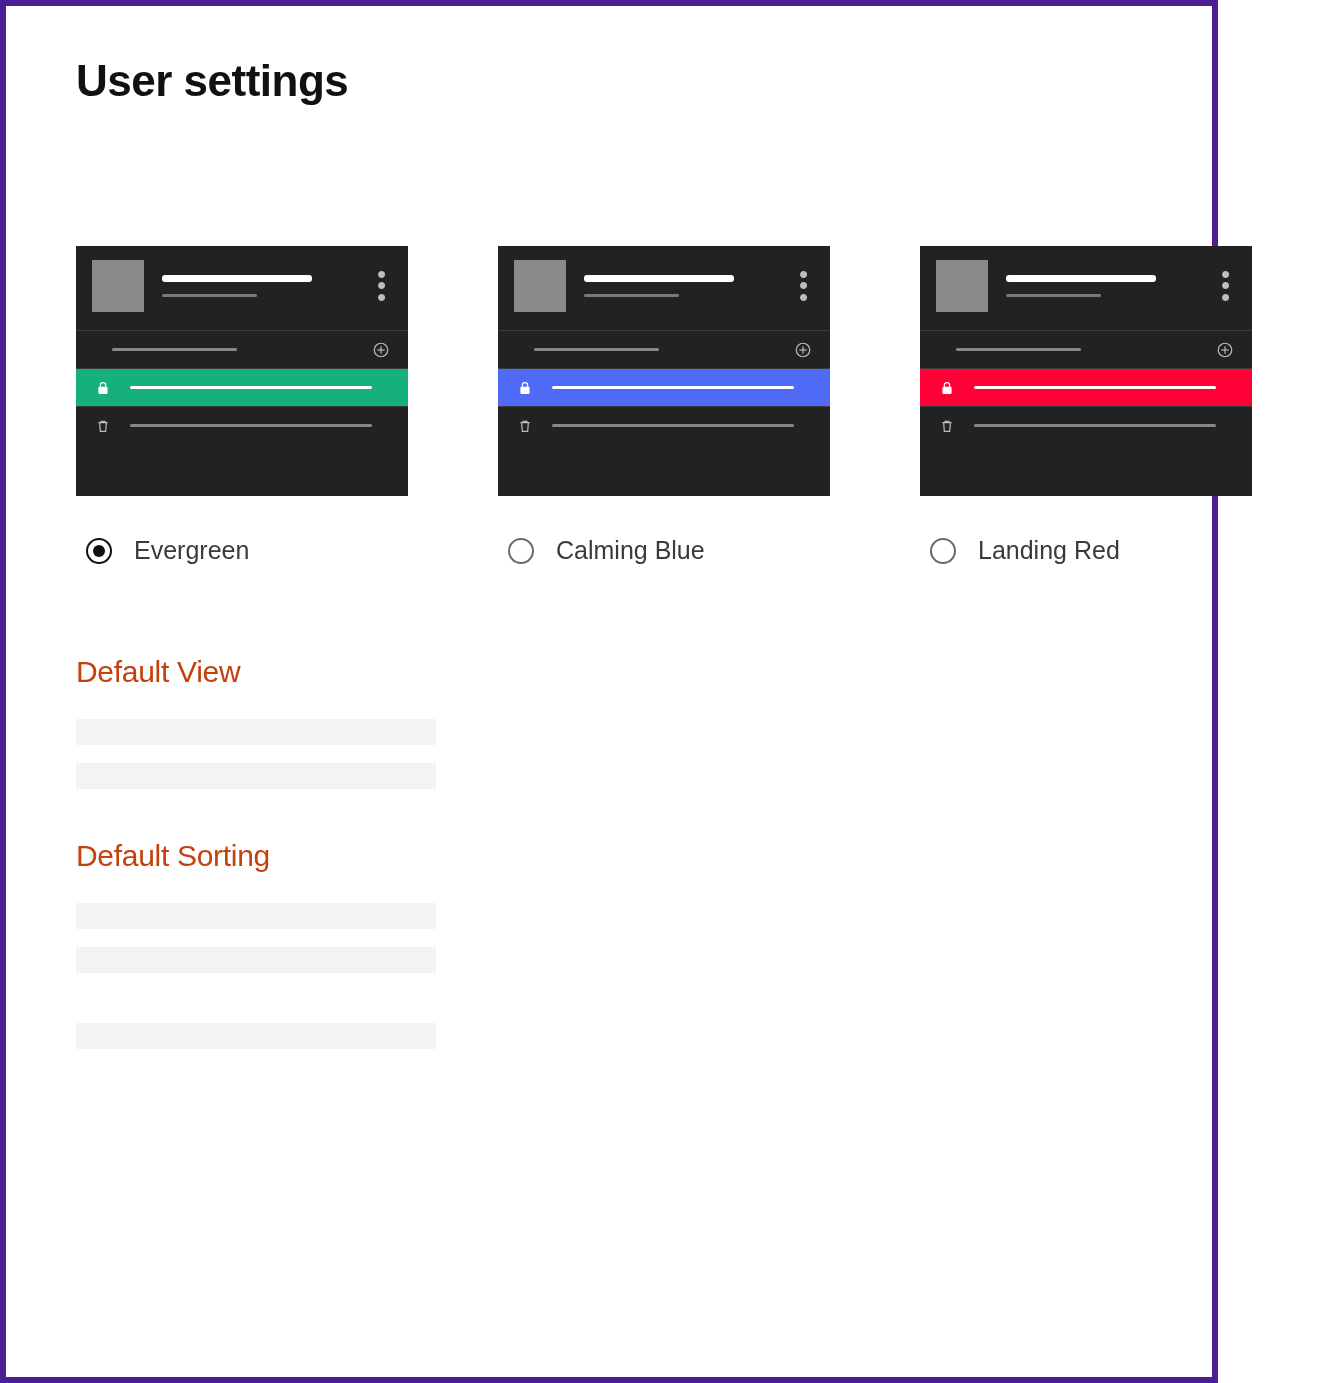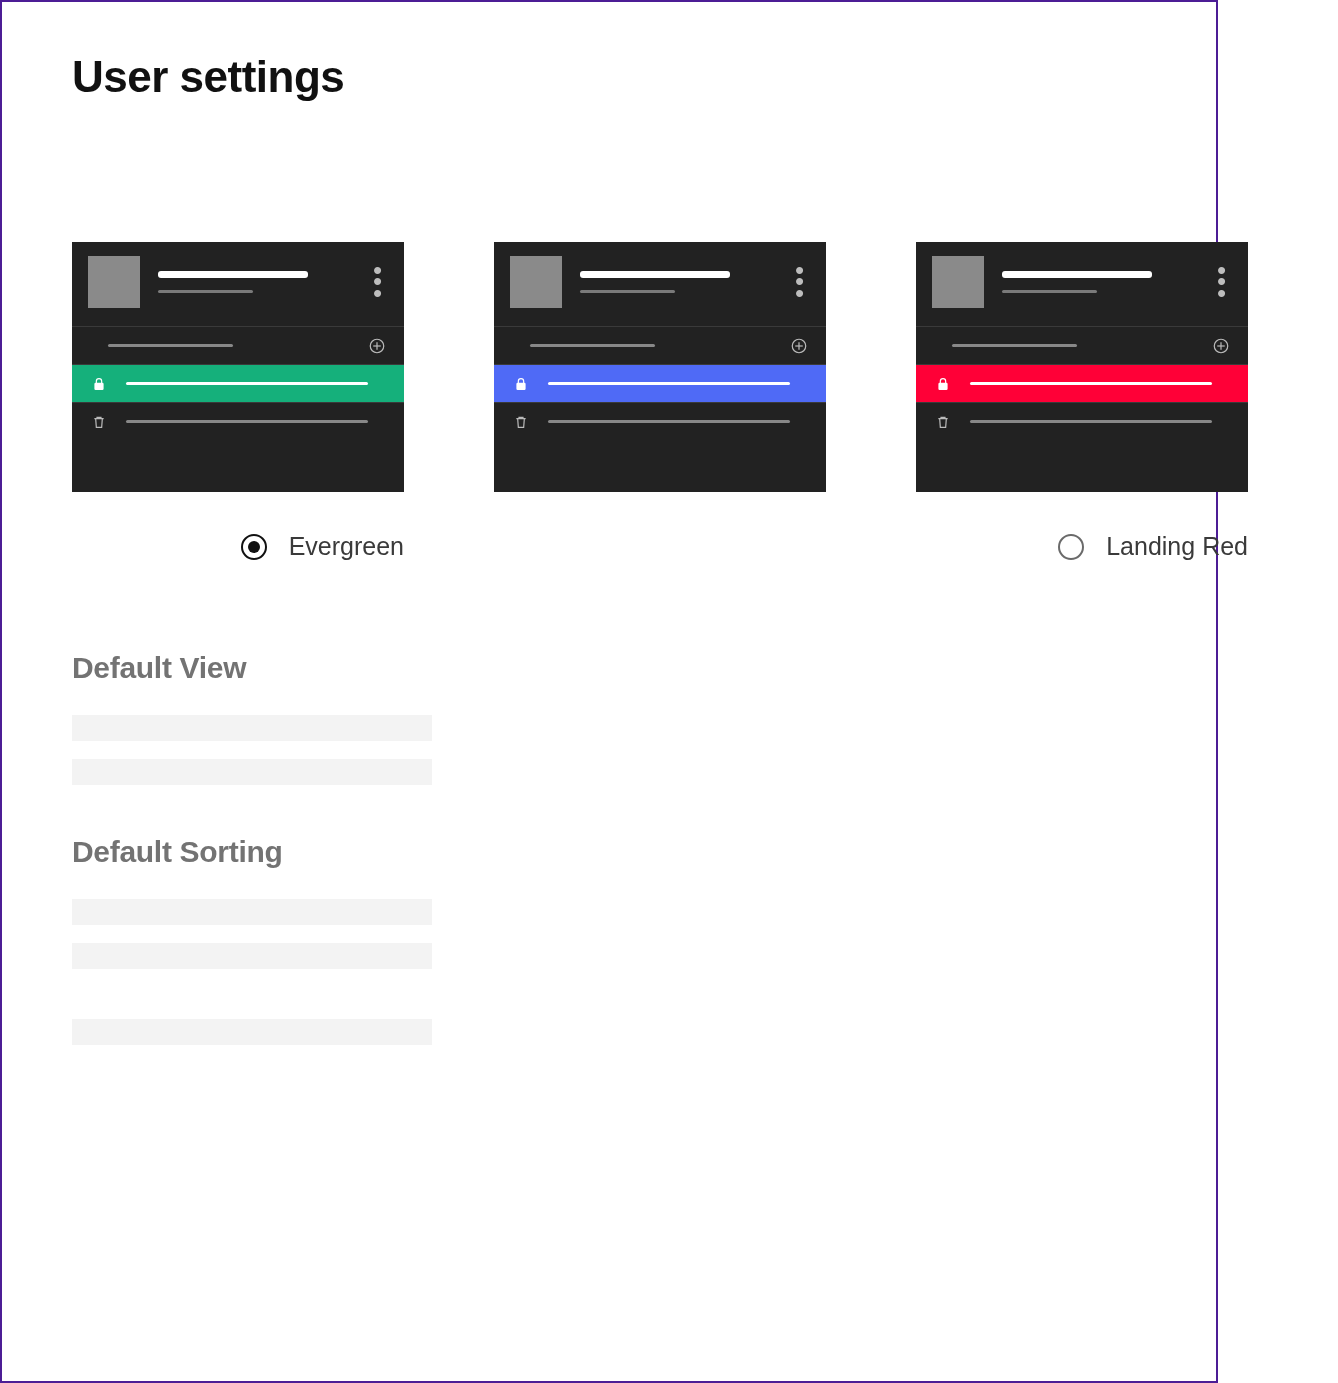--- a/index.html
+++ b/index.html
@@ -4,21 +4,21 @@
 <style>
   * { box-sizing: border-box; margin: 0; padding: 0; }
   body {
     font-family: -apple-system, BlinkMacSystemFont, "Segoe UI", Helvetica, Arial, sans-serif;
     background: #fff;
     color: #111;
   }
   .page {
     width: 1218px;
     min-height: 1383px;
-    border: 2px solid #4c1d95;
+    border: 6px solid #4c1d95;
     padding: 50px 70px;
     position: relative;
   }
   h1.page-title {
     font-size: 44px;
     font-weight: 700;
     letter-spacing: -0.5px;
     margin-bottom: 140px;
     color: #111;
   }
@@ -86,21 +86,20 @@
   .passion-red .row.accent { background: #ff0037; }
 
   
   .radio-row {
     display: flex;
     align-items: center;
     margin-top: 40px;
     padding-left: 10px;
     gap: 22px;
     cursor: pointer;
-    justify-content: flex-end;
   }
   .radio-outer {
     width: 26px; height: 26px;
     border: 2px solid #6a6a6a;
     border-radius: 50%;
     display: flex; align-items: center; justify-content: center;
   }
   .radio-outer.checked { border-color: #111; }
   .radio-inner {
     width: 12px; height: 12px; border-radius: 50%; background: #111;
@@ -110,24 +109,24 @@
   .radio-label {
     font-size: 25px;
     color: #3a3a3a;
     font-weight: 400;
   }
 
   
   .section { margin-top: 50px; }
   .section-title {
     font-size: 30px;
-    font-weight: 700;
+    font-weight: 400;
     letter-spacing: -0.3px;
     margin-bottom: 30px;
-    color: #737373;
+    color: #c2410c;
   }
   .placeholder-bar {
     width: 360px;
     height: 26px;
     background: #f3f3f3;
     margin-bottom: 18px;
   }
 </style>
 </head>
 <body>
@@ -223,20 +222,24 @@
         </div>
         <div class="row">
           <div class="icon">
             <svg viewBox="0 0 24 24" width="16" height="16" stroke-width="1.8">
                 <path d="M5 7 h14 M9 7 V5 h6 v2 M7 7 l1 13 h8 l1-13"></path>
               </svg>
           </div>
           <div class="row-line"></div>
         </div>
       </div>
+      <div class="radio-row">
+        <div class="radio-outer"></div>
+        <span class="radio-label">Calming Blue</span>
+      </div>
     </div>
 
     <div class="theme-option">
       <div class="preview passion-red">
         <div class="preview-header">
           <div class="avatar-box"></div>
           <div class="header-lines">
             <div class="line-thick"></div>
             <div class="line-thin"></div>
           </div>

